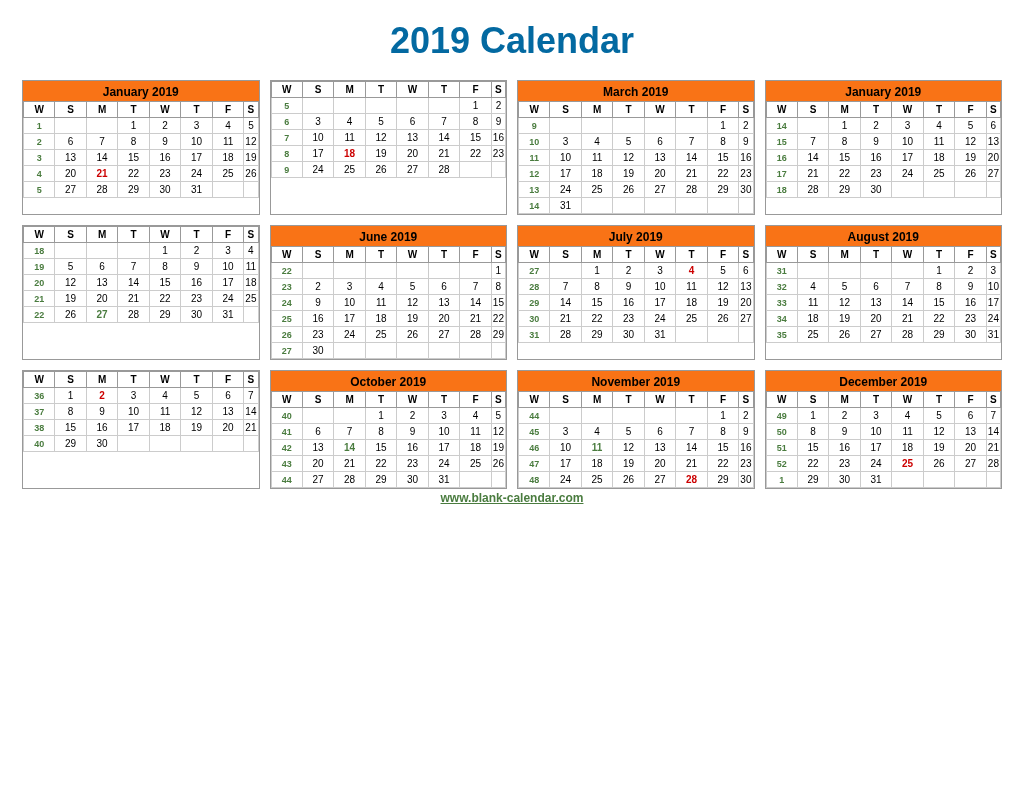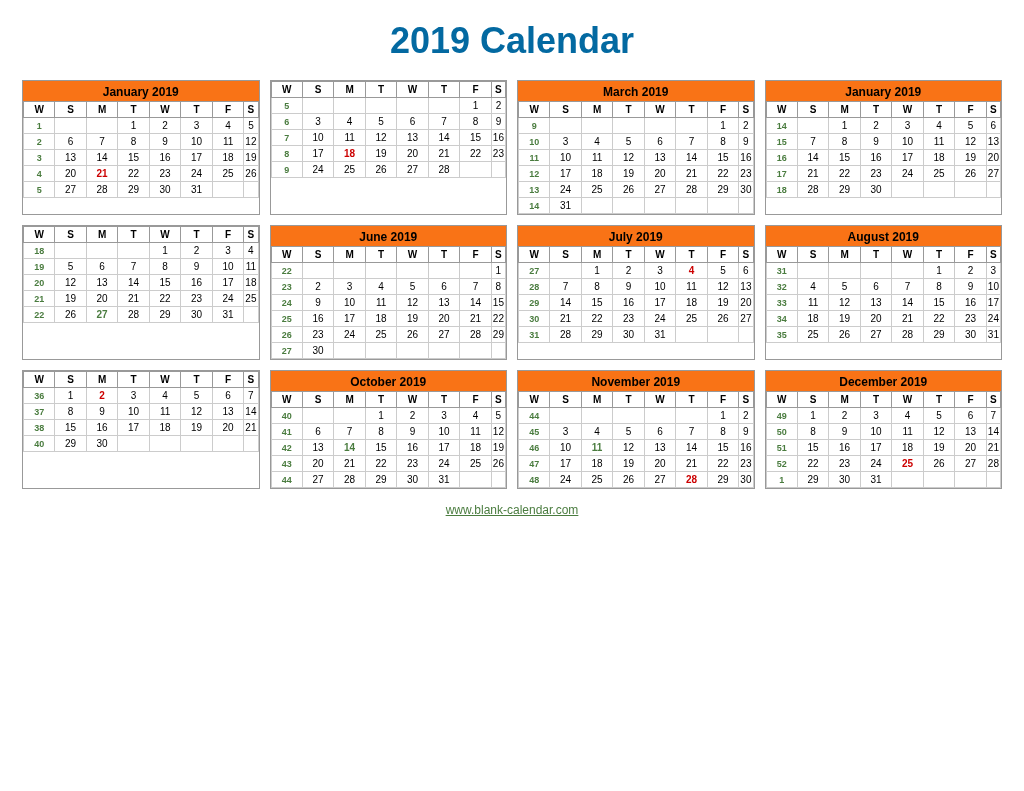--- a/index.html
+++ b/index.html
@@ -64,24 +64,25 @@
       font-weight: bold;
     }
     td.green-bold {
       color: #4a7c3f;
       font-weight: bold;
     }
     td.empty {
       color: transparent;
     }
     .footer {
-      margin-top: 14px;
+      margin-top: 2px;
       color: #4a7c3f;
       font-size: 12px;
       text-decoration: underline;
+      font-weight: bold;
     }
   </style>
 </head>
 <body>
 
 <h1>2019 Calendar</h1>
 
 <div class="calendar-grid" id="calendar-container">
 <div class="month-block">
       <div class="month-title">January 2019</div>

